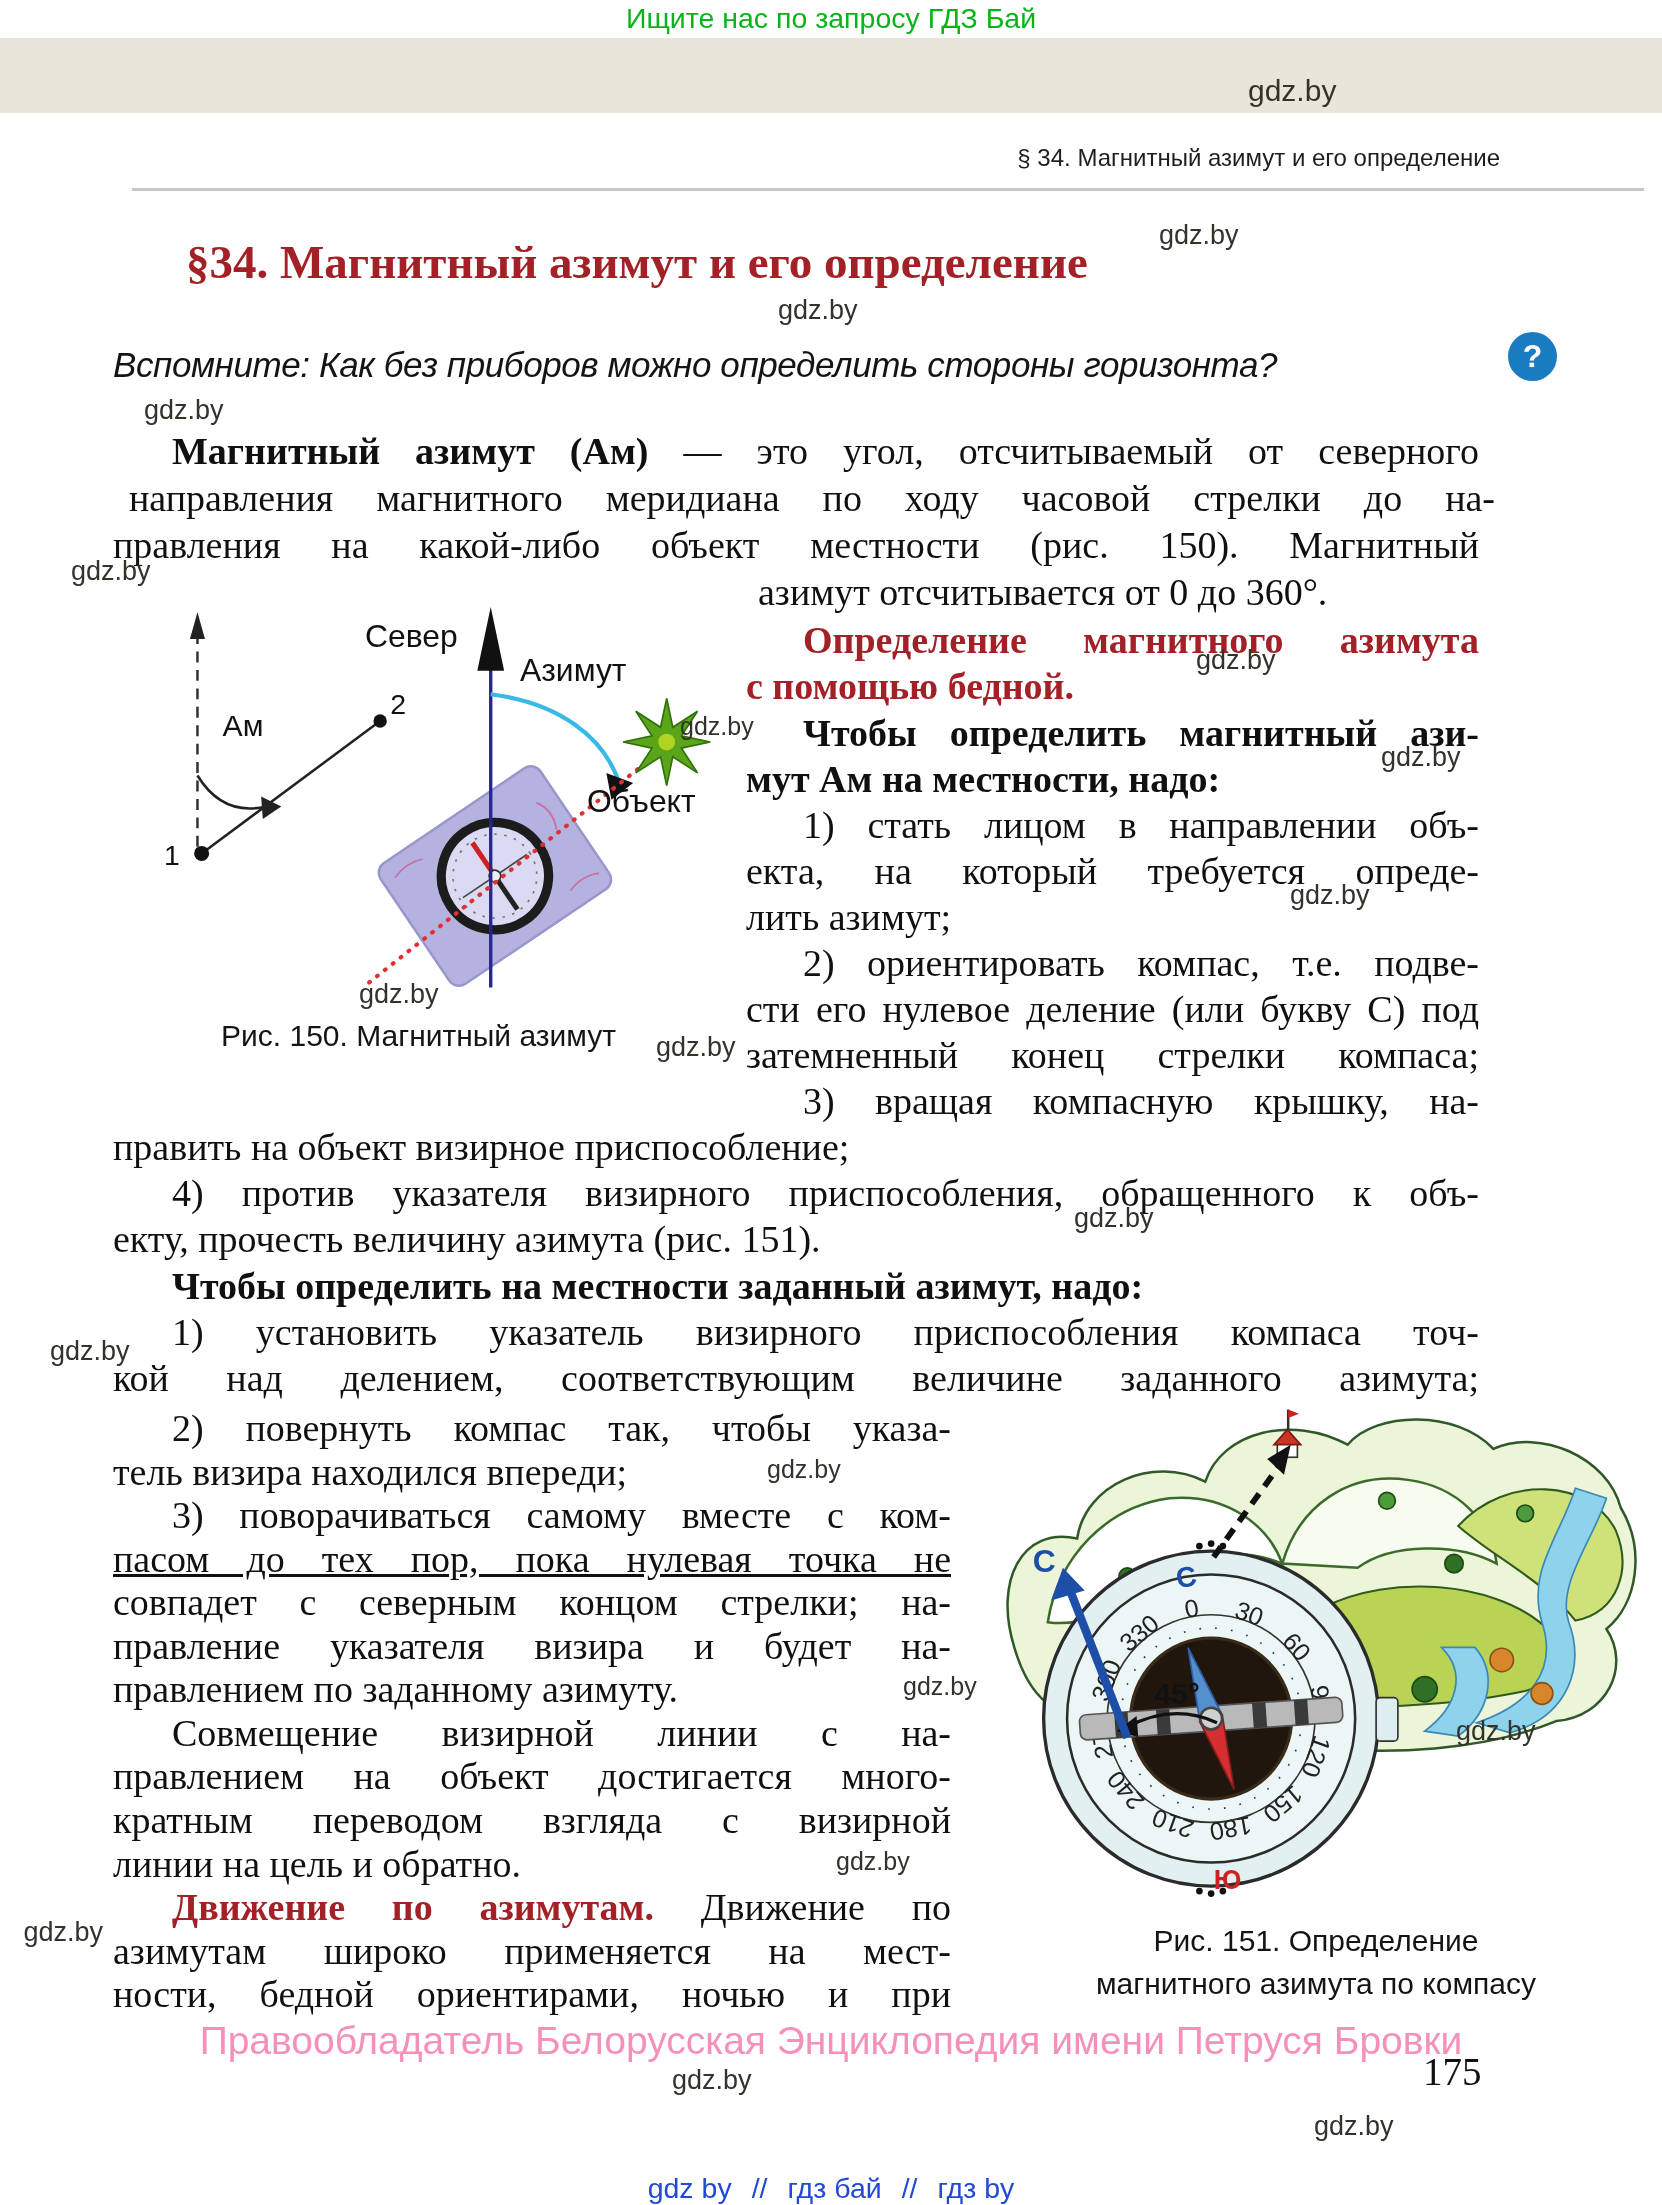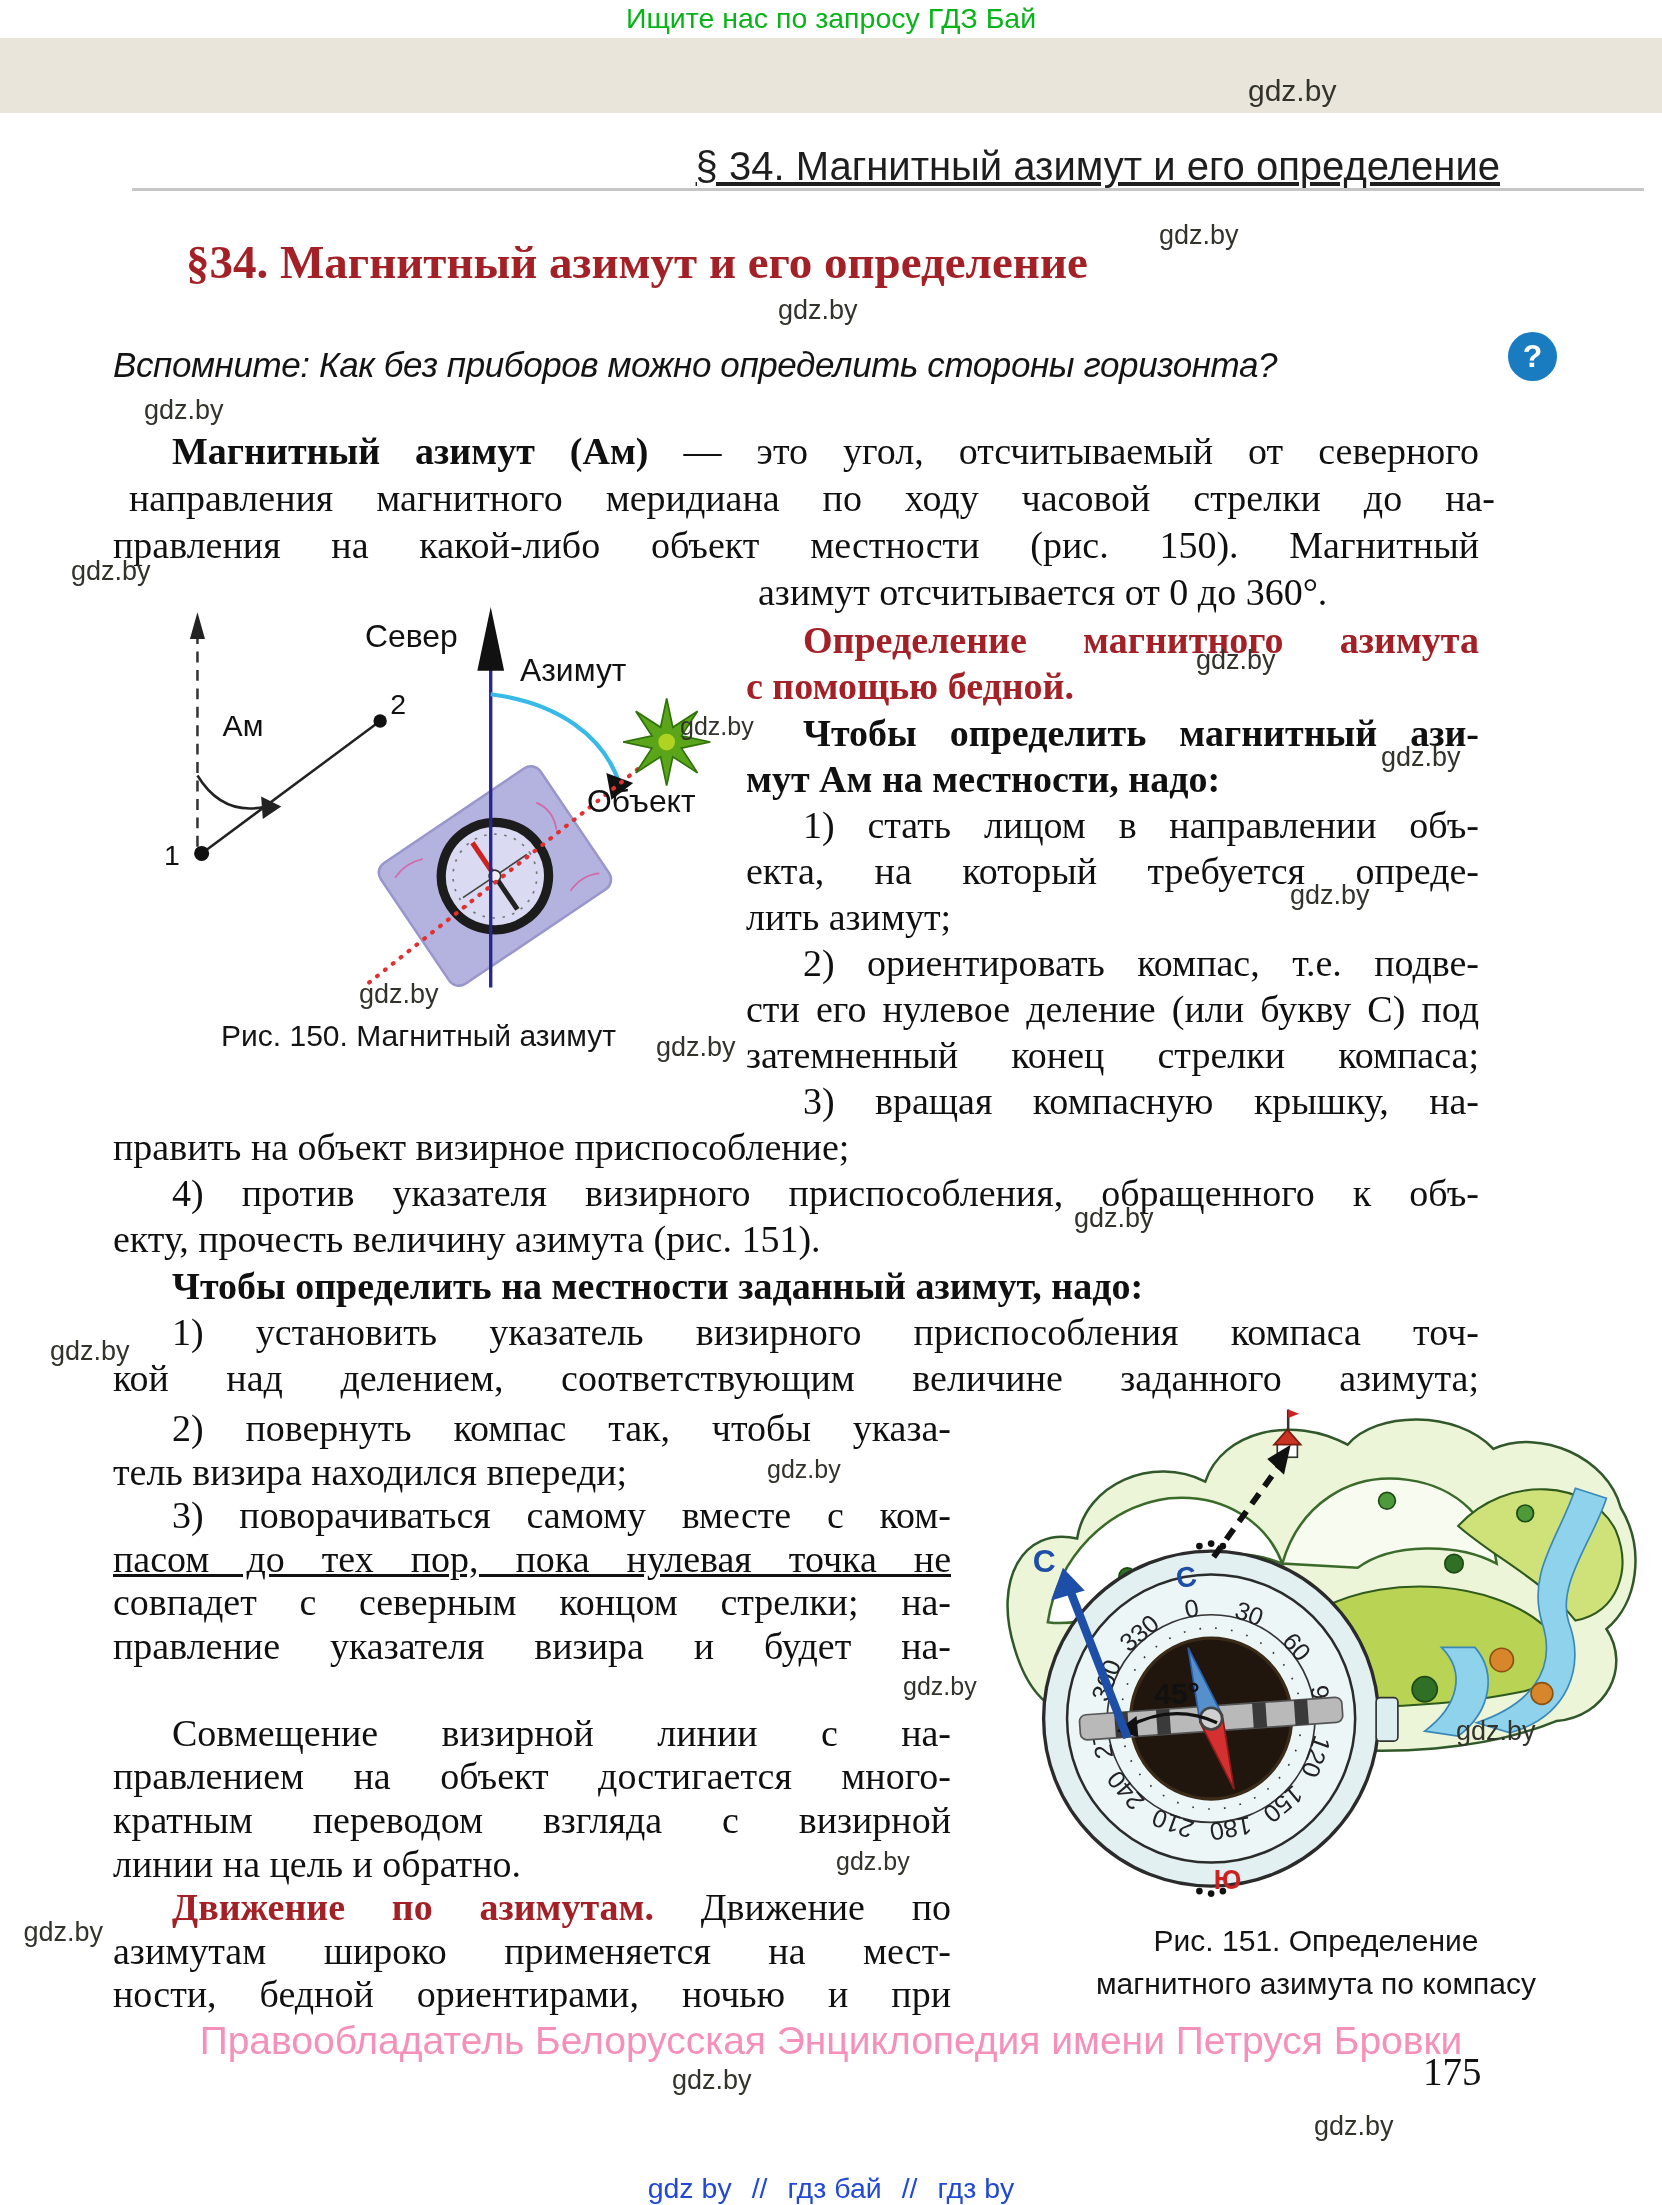--- a/index.html
+++ b/index.html
@@ -9,21 +9,21 @@
   .serif{font-family:"Liberation Serif",serif;font-size:38px;line-height:44px;color:#101010;white-space:nowrap;}
   .jl{text-align:justify;text-align-last:justify;white-space:normal;}
   .b{font-weight:bold;}
   .red{color:#a32126;}
   .wm{position:absolute;font-family:"Liberation Sans",sans-serif;font-size:27px;color:#33332c;white-space:nowrap;}
   .wm.small{font-size:25px;}
   .promo{position:absolute;left:0;right:0;top:1.7px;text-align:center;
          font-family:"Liberation Sans",sans-serif;font-size:28.5px;color:#09b41b;}
   .headerbar{position:absolute;left:0;top:38px;width:1662px;height:75px;background:#e9e5da;}
   .runninghead{position:absolute;left:0;top:144px;width:1500px;text-align:right;
-         font-family:"Liberation Sans",sans-serif;font-size:40px;color:#1e1e1e;text-decoration:underline;}
+         font-family:"Liberation Sans",sans-serif;font-size:24px;color:#1e1e1e;}
   .rule{position:absolute;left:132px;top:188px;width:1512px;height:2.5px;background:#c6c6c6;}
   .pagetitle{position:absolute;left:186px;top:235px;font-family:"Liberation Serif",serif;
          font-weight:bold;font-size:47px;color:#a32126;white-space:nowrap;}
   .recall{position:absolute;left:113px;top:345px;font-family:"Liberation Sans",sans-serif;
          font-style:italic;font-size:35px;color:#141414;white-space:nowrap;letter-spacing:-0.4px;}
   .helpicon{position:absolute;left:1508px;top:332px;width:49px;height:49px;border-radius:50%;
          background:#1a7cc0;display:flex;align-items:center;justify-content:center;}
   .helpicon span{font-family:"Liberation Sans",sans-serif;font-weight:bold;font-size:32px;color:#ffffff;}
   .figcap{position:absolute;font-family:"Liberation Sans",sans-serif;font-size:30px;color:#141414;text-align:center;}
   .copyright{position:absolute;left:0;right:0;top:2019px;text-align:center;
@@ -138,20 +138,21 @@
   <div class="serif jl abs" style="left:113px;top:1356px;width:1366px;">кой над делением, соответствующим величине заданного азимута;</div>
   <div class="wm" style="left:50px;top:1336px;">gdz.by</div>
 
   <div class="serif jl abs" style="left:172px;top:1406px;width:779px;">2) повернуть компас так, чтобы указа-</div>
   <div class="serif abs" style="left:113px;top:1450px;">тель визира находился впереди;</div>
   <div class="wm small" style="left:767px;top:1455px;">gdz.by</div>
   <div class="serif jl abs" style="left:172px;top:1493px;width:779px;">3) поворачиваться самому вместе с ком-</div>
   <div class="serif jl abs" style="left:113px;top:1537px;width:838px;text-decoration:underline;">пасом до тех пор, пока нулевая точка не</div>
   <div class="serif jl abs" style="left:113px;top:1580px;width:838px;">совпадет с северным концом стрелки; на-</div>
   <div class="serif jl abs" style="left:113px;top:1624px;width:838px;">правление указателя визира и будет на-</div>
+  <div class="serif abs" style="left:113px;top:1667px;">правлением по заданному азимуту.</div>
   <div class="wm small" style="left:903px;top:1672px;">gdz.by</div>
   <div class="serif jl abs" style="left:113px;top:1754px;width:838px;">правлением на объект достигается много-</div>
   <div class="serif jl abs" style="left:172px;top:1711px;width:779px;">Совмещение визирной линии с на-</div>
   <div class="serif jl abs" style="left:113px;top:1798px;width:838px;">кратным переводом взгляда с визирной</div>
   <div class="serif abs" style="left:113px;top:1842px;">линии на цель и обратно.</div>
   <div class="wm small" style="left:836px;top:1847px;">gdz.by</div>
   <div class="serif jl abs" style="left:172px;top:1885px;width:779px;"><span class="b red">Движение по азимутам.</span><span> Движение по</span></div>
   <div class="serif jl abs" style="left:113px;top:1929px;width:838px;">азимутам широко применяется на мест-</div>
   <div class="serif jl abs" style="left:113px;top:1972px;width:838px;">ности, бедной ориентирами, ночью и при</div>
   <div class="wm" style="left:23.5px;top:1917px;">gdz.by</div>

